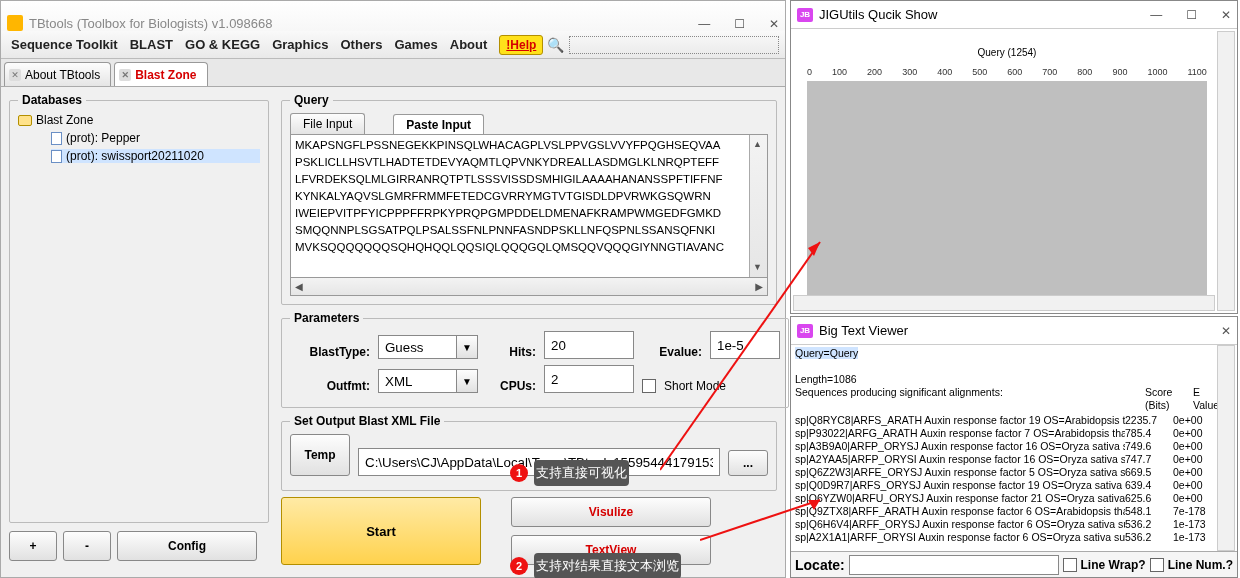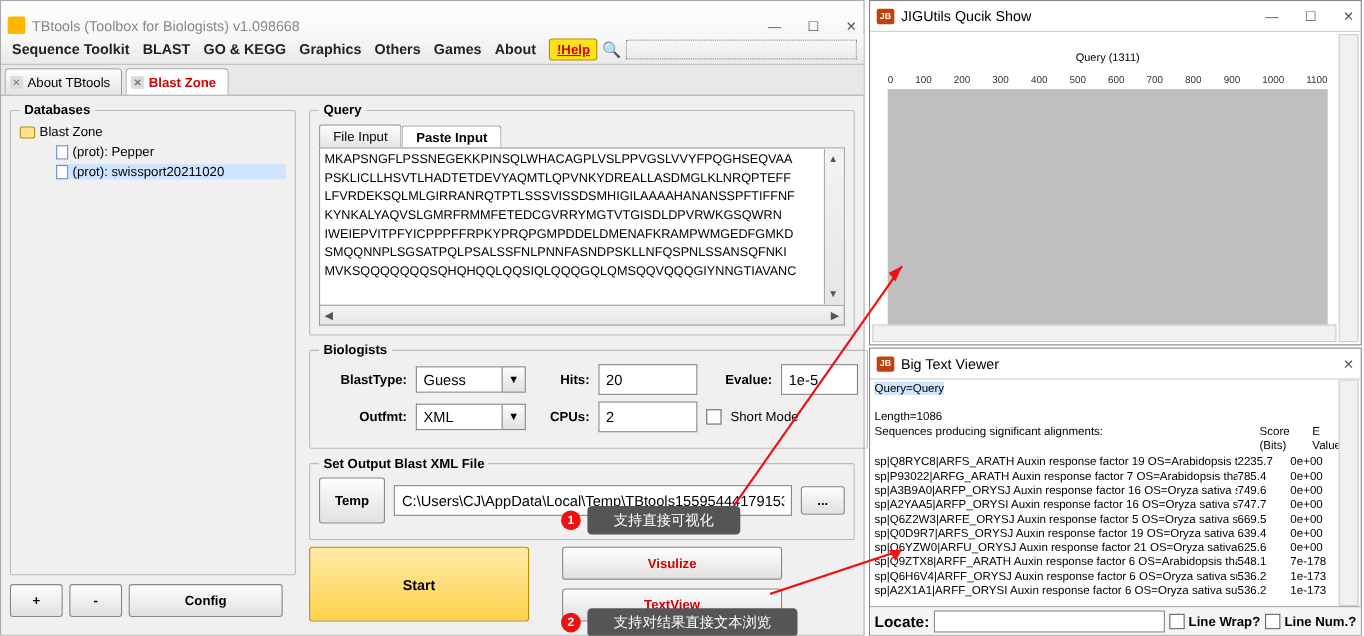--- a/index.html
+++ b/index.html
@@ -32,58 +32,58 @@
   .doc-icon { width: 11px; height: 13px; background: #fff; border: 1px solid #6a8fc5; position: relative; }
   .tree-item { display: flex; align-items: center; gap: 4px; margin-left: 33px; margin-top: 4px; }
   .tree-item.selected { background: #cfe4ff; align-items: center; }
   .btn-row { display: flex; gap: 6px; margin-top: 8px; }
   .btn { background: linear-gradient(#fdfdfd,#e1e1e1); border: 1px solid #888; border-radius: 3px; height: 30px; display: flex; align-items: center; justify-content: center; font-weight: bold; cursor: pointer; }
   .btn.small { width: 48px; }
   .btn.cfg { width: 140px; }
 
   .right-col { position: absolute; left: 280px; right: 8px; top: 6px; }
   .query-fs { }
-  .inner-tabs { display: flex; }
+  .inner-tabs { display: flex; gap: 28px; }
   .itab { border: 1px solid #999; border-bottom: none; padding: 3px 12px; background: linear-gradient(#fdfdfd,#e4e4e4); border-radius: 3px 3px 0 0; font-size: 12px; }
   .itab.active { background: #fff; font-weight: bold; position: relative; top: 1px; }
   .seq-box { border: 1px solid #999; background: #fff; font-family: monospace; font-size: 11.5px; line-height: 17px; padding: 2px 4px; height: 144px; overflow: hidden; position: relative; }
   .seq-vscroll { position: absolute; right: 0; top: 0; width: 18px; bottom: 0; background: linear-gradient(#f3f3f3,#e6e6e6); border-left: 1px solid #aaa; }
   .seq-vscroll::before { content: "▲"; position: absolute; top: 1px; left: 3px; font-size: 9px; color: #555; }
   .seq-vscroll::after { content: "▼"; position: absolute; bottom: 1px; left: 3px; font-size: 9px; color: #555; }
   .hscroll { height: 18px; background: linear-gradient(#f3f3f3,#e6e6e6); border: 1px solid #999; border-top: none; display: flex; align-items: center; justify-content: space-between; padding: 0 4px; font-size: 10px; color: #555; }
 
   .params-fs { margin-top: 6px; }
-  .form-row { display: flex; align-items: center; gap: 8px; margin-bottom: 6px; }
+  .form-row { display: flex; align-items: flex-end; gap: 8px; margin-bottom: 6px; }
   .lbl { text-align: right; font-weight: bold; width: 80px; }
   .combo { display: flex; }
   .combo-input { width: 78px; height: 24px; border: 1px solid #888; border-right: none; padding: 0 6px; background: #fff; }
   .combo-btn { width: 22px; height: 24px; border: 1px solid #888; background: linear-gradient(#fdfdfd,#e1e1e1); display: flex; align-items: center; justify-content: center; font-size: 10px; }
   .tinput { height: 28px; border: 1px solid #888; padding: 0 6px; width: 90px; background: #fff; }
   .chk { width: 14px; height: 14px; border: 1px solid #666; background: #fff; }
 
   .out-fs { margin-top: 4px; }
   .start-btn { width: 200px; height: 68px; background: linear-gradient(#ffeaa5,#ffd24d); border: 1px solid #b38f00; border-radius: 3px; font-weight: bold; font-size: 13px; display: flex; align-items: center; justify-content: center; }
   .side-btn { width: 200px; height: 30px; border: 1px solid #888; border-radius: 3px; background: linear-gradient(#fdfdfd,#e1e1e1); display: flex; align-items: center; justify-content: center; font-weight: bold; color: #d60000; }
   .bottom-row { display: flex; gap: 30px; margin-top: 6px; }
   .side-col { display: flex; flex-direction: column; gap: 8px; position: relative; }
 
   
   .badge { width: 18px; height: 18px; border-radius: 50%; background: #e11; color: #fff; font-size: 11px; font-weight: bold; display: flex; align-items: center; justify-content: center; }
-  .callout { background: #555; color: #fff; padding: 4px 24px; border-radius: 4px; font-size: 13px; white-space: nowrap; }
+  .callout { background: #555; color: #fff; padding: 4px 2px; border-radius: 4px; font-size: 13px; white-space: nowrap; }
   .anno { position: absolute; display: flex; align-items: center; gap: 6px; z-index: 50; }
 
   
   .arrow { position: absolute; z-index: 40; }
   .arrow svg line { stroke: #e11; stroke-width: 2; }
   .arrow svg polygon { fill: #e11; }
 
   
   .jigu-window { position: absolute; left: 790px; top: 0; width: 448px; height: 314px; border: 1px solid #888; background: #fff; }
   .jigu-title { height: 28px; display: flex; align-items: center; padding: 0 6px; border-bottom: 1px solid #ccc; }
-  .jb-icon { width: 16px; height: 14px; background: #c2410c; color: #fff; font-size: 8px; font-weight: bold; text-align: center; line-height: 14px; border-radius: 2px; margin-right: 6px; }
+  .jb-icon { width: 16px; height: 14px; background: #d946ef; color: #fff; font-size: 8px; font-weight: bold; text-align: center; line-height: 14px; border-radius: 2px; margin-right: 6px; }
   .jigu-body { position: relative; height: calc(100% - 28px); }
   .ruler { position: absolute; left: 16px; right: 30px; top: 24px; height: 32px; }
   .ruler-title { position: absolute; top: -6px; width: 100%; text-align: center; font-size: 10px; }
   .ruler-ticks { position: absolute; top: 14px; left: 0; right: 0; display: flex; justify-content: space-between; font-size: 9px; color: #333; }
   .grayblock { position: absolute; left: 16px; right: 30px; top: 52px; bottom: 16px; background: #bfbfbf; }
   .vsb { position: absolute; right: 2px; top: 2px; bottom: 2px; width: 18px; background: #f1f1f1; border: 1px solid #ccc; }
   .hsb { position: absolute; left: 2px; right: 22px; bottom: 2px; height: 16px; background: #f1f1f1; border: 1px solid #ccc; }
 
   
   .btv-window { position: absolute; left: 790px; top: 316px; width: 448px; height: 262px; border: 1px solid #888; background: #fff; }
@@ -177,21 +177,21 @@
           <div>MVKSQQQQQQQSQHQHQQLQQSIQLQQQGQLQMSQQVQQQGIYNNGTIAVANC</div>
           <div class="seq-vscroll"></div>
         </div>
         <div class="hscroll">
             <span>◀</span>
             <span>▶</span>
           </div>
       </fieldset>
 
       <fieldset class="params-fs">
-        <legend>Biologists</legend>
+        <legend>Parameters</legend>
         <div class="form-row">
           <span class="lbl">BlastType:</span>
           <div class="combo">
             <input class="combo-input" value="Guess" style="">
             <div class="combo-btn">▼</div>
           </div>
           <span class="lbl" style="width:50px">Hits:</span>
           <input class="tinput" value="20" style="">
           <span class="lbl" style="width:60px">Evalue:</span>
           <input class="tinput" style="width: 70px;" value="1e-5">
@@ -256,21 +256,21 @@
     <div class="jb-icon">JB</div>
     <div style="flex:1;font-size:13px">JIGUtils Qucik Show</div>
     <div class="win-ctrls">
       <span>—</span>
       <span>☐</span>
       <span>✕</span>
     </div>
   </div>
   <div class="jigu-body">
     <div class="ruler">
-      <div class="ruler-title">Query (1311)</div>
+      <div class="ruler-title">Query (1254)</div>
       <div class="ruler-ticks" id="jigu-ticks">
           <span>0</span>
           <span>100</span>
           <span>200</span>
           <span>300</span>
           <span>400</span>
           <span>500</span>
           <span>600</span>
           <span>700</span>
           <span>800</span>

